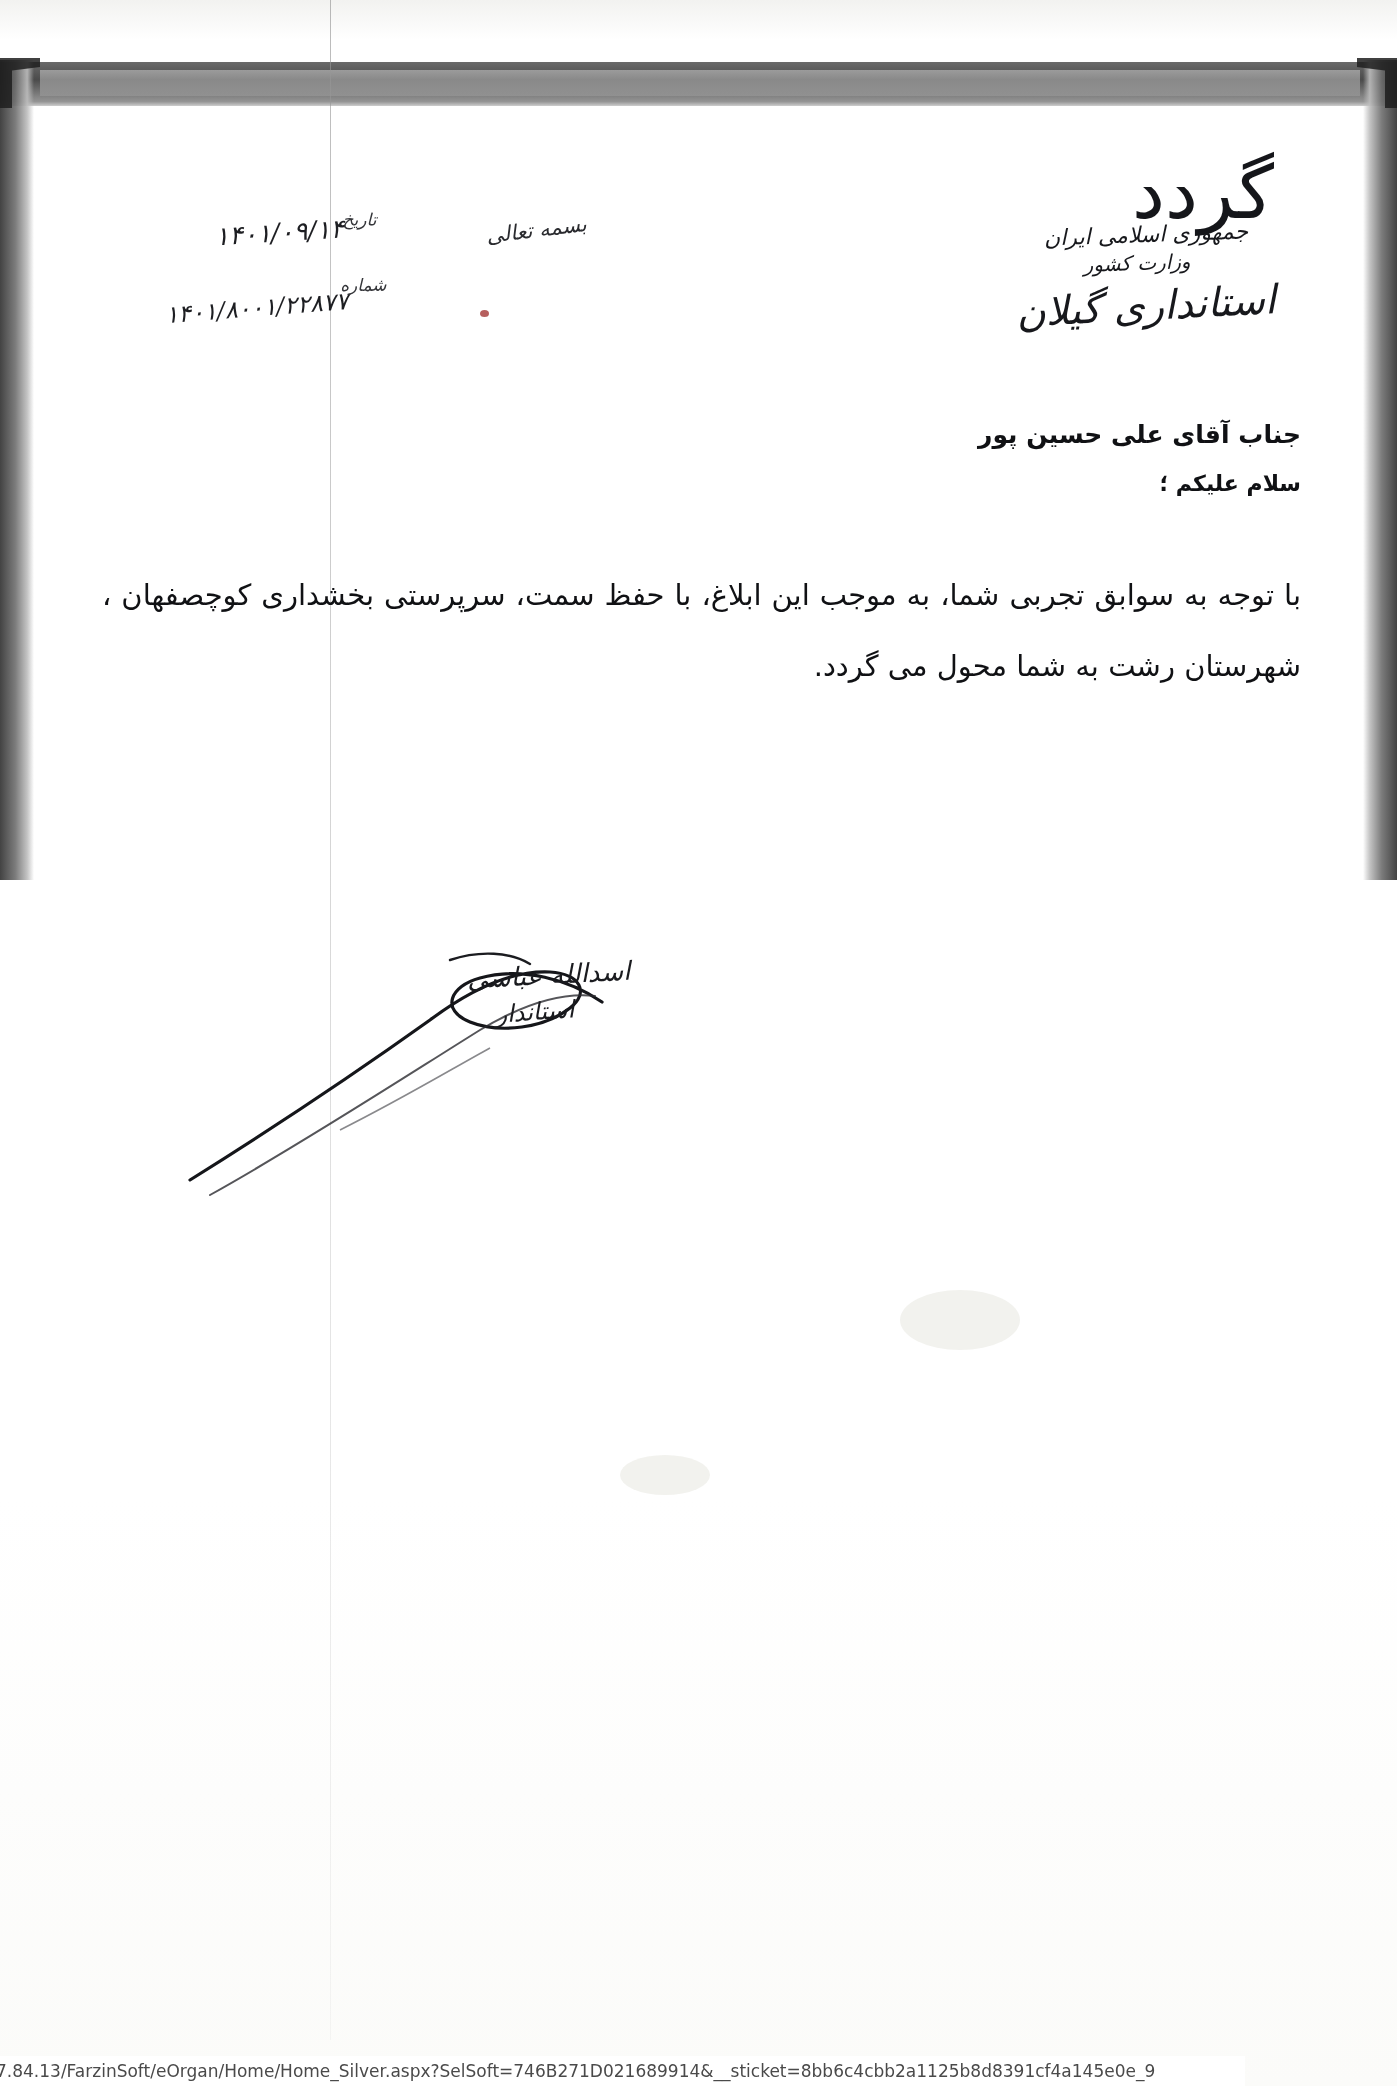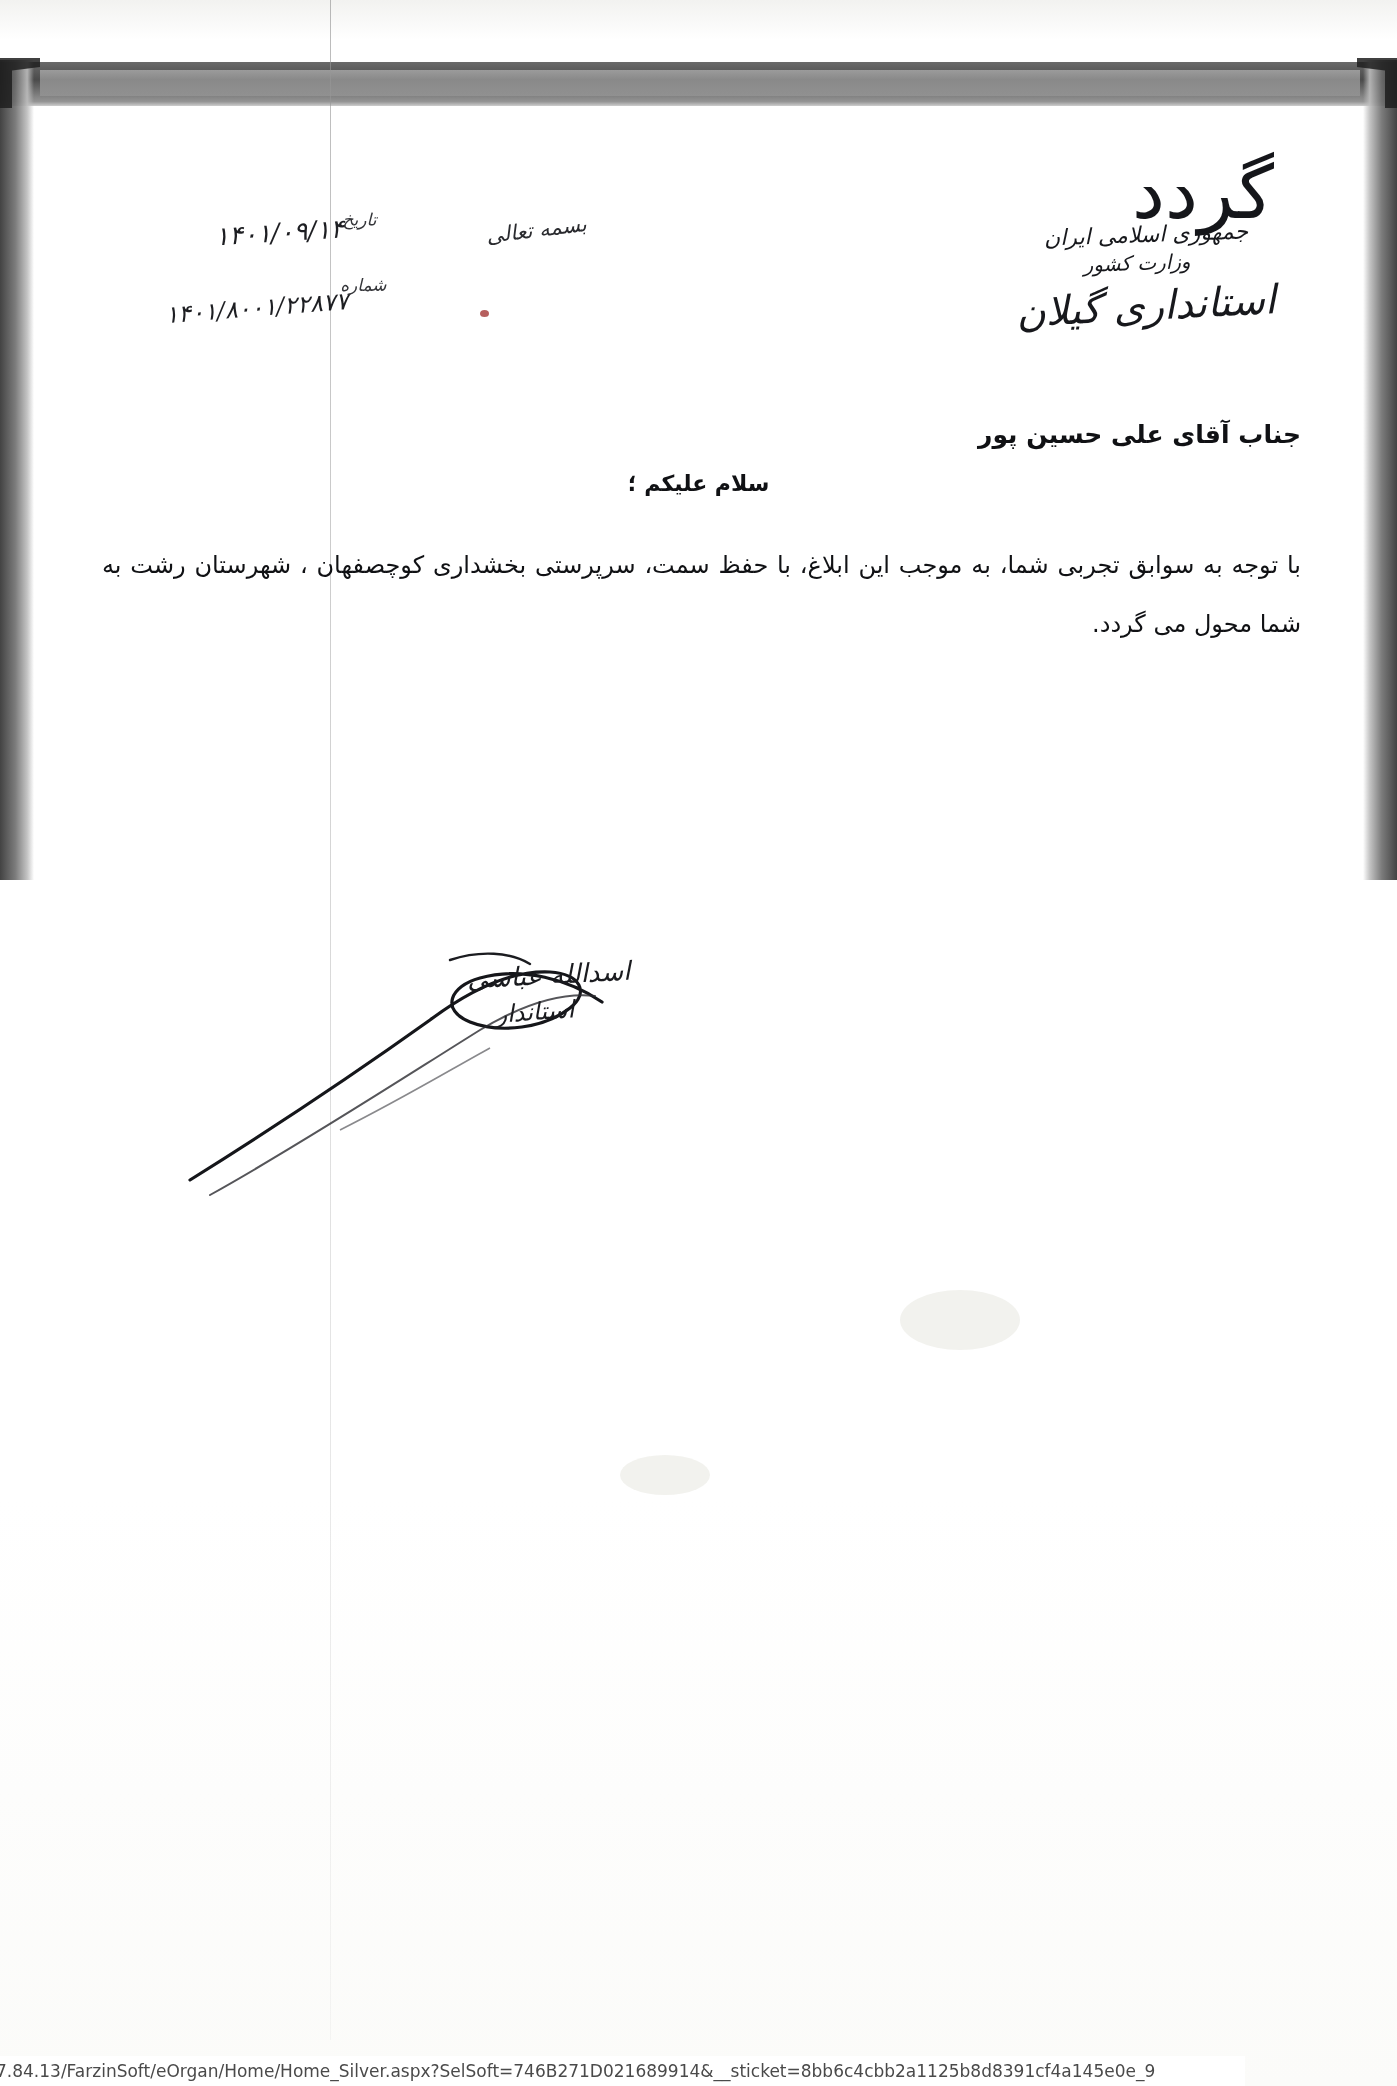--- a/index.html
+++ b/index.html
@@ -203,25 +203,25 @@
   }
   .salutation-name {
     font-size: 25px;
     font-weight: bold;
     text-align: right;
     margin-bottom: 22px;
   }
   .greeting {
     font-size: 22px;
     font-weight: bold;
-    text-align: center;
-    margin-bottom: 40px;
+    text-align: right;
+    margin-bottom: 64px;
   }
   .para {
-    font-size: 24px;
+    font-size: 29px;
     line-height: 2.45;
     text-align: justify;
     text-justify: inter-word;
     margin-bottom: 10px;
   }
   .para.p1 { padding-left: 6px; }
   .para.p2 { margin-top: 22px; font-weight: bold; }
 
   
   .sig-wrap {

